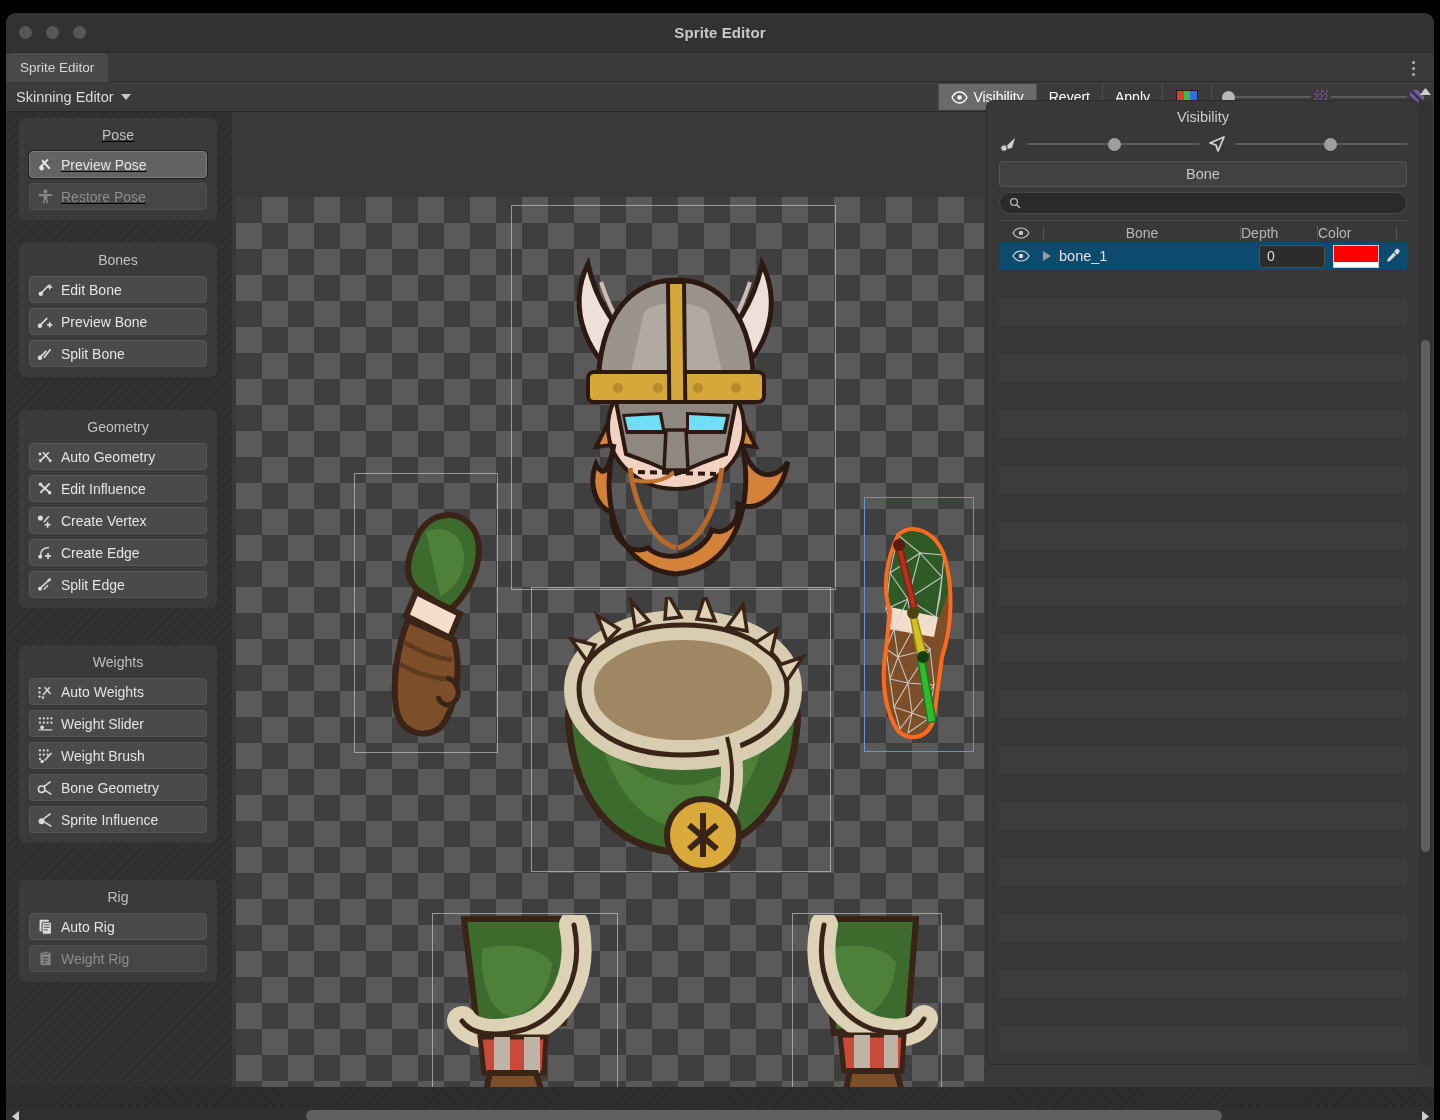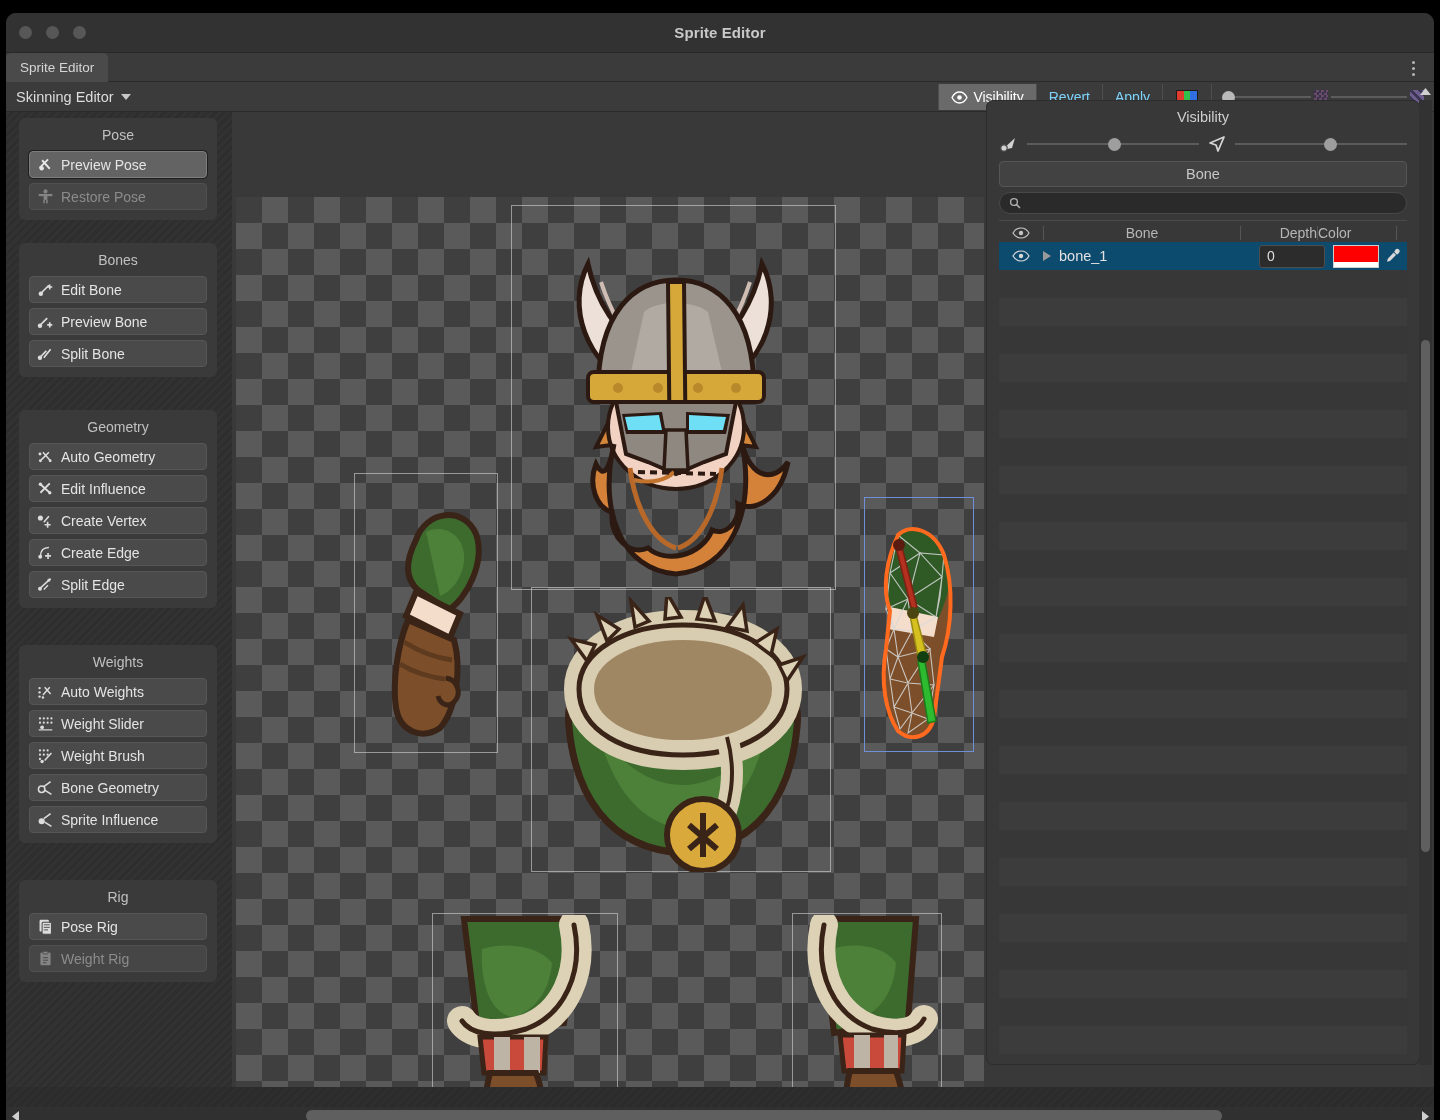--- a/index.html
+++ b/index.html
@@ -95,21 +95,21 @@
     height: 26px; display: flex; align-items: stretch;
   }
   .tb-btn {
     display: flex; align-items: center; gap: 5px;
     padding: 0 12px;
     color: #d3d3d3; font-size: 14px;
     border-left: 1px solid #4e4e4e;
     background: transparent;
   }
   .tb-btn.active { background: #6a6a6a; color: #fff; }
-  .tb-btn.disabled { color: #7dd3fc; }
+  .tb-btn.disabled { color: #ffffff; }
   .tb-icon-btn {
     display: flex; align-items: center; justify-content: center;
     padding: 0 13px; border-left: 1px solid #4e4e4e;
   }
   .rgb-swatch {
     width: 22px; height: 15px;
     border: 1.5px solid #1b1b1b;
     display: flex;
   }
   .rgb-swatch i { flex: 1; display: block; }
@@ -225,21 +225,21 @@
   .col-head {
     display: flex; align-items: center;
     height: 25px; margin: 0 12px;
     border-top: 1px solid #4a4a4a;
     border-bottom: 1px solid #4a4a4a;
     color: #b6b6b6; font-size: 14px;
   }
   .ch-eye { width: 44px; display: flex; justify-content: center; }
   .ch-sep { width: 1px; height: 14px; background: #555; }
   .ch-bone { flex: 1; text-align: center; }
-  .ch-depth { width: 76px; text-align: right; }
+  .ch-depth { width: 76px; text-align: left; }
   .ch-color { width: 78px; text-align: left; }
   .ch-tail { width: 10px; }
 
   .rowlist { position: absolute; left: 12px; right: 12px; top: 141px; bottom: 0; }
   .vrow { height: 28px; }
   .vrow.odd { background: #3c3c3c; }
   .vrow.even { background: #373737; }
   .vrow.first {
     background: #0c4a6e;
     display: flex; align-items: center;
@@ -348,21 +348,21 @@
             <span class="sl-track"></span>
             <span class="sl-chip chip-a"></span>
             <span class="sl-track"></span>
             <span class="sl-chip chip-b"></span>
           </div>
         </div>
       </div>
 
       <div class="leftcol">
 
-        <div class="group" style="top:6px;">
+        <div class="group" style="top:6px;text-decoration:underline;">
           <div class="group-title">Pose</div>
           <div class="tbtn sel">
             <svg class="ic" viewBox="0 0 20 20">
               <path d="M3 14 L13 4 M6 5 L15 15" stroke="#e6e6e6" stroke-width="2.2" fill="none"></path>
               <circle cx="5.5" cy="14.5" r="2.6" fill="#e6e6e6"></circle>
             </svg>
             <span>Preview Pose</span>
           </div>
           <div class="tbtn dis">
             <svg class="ic" viewBox="0 0 20 20">
@@ -511,21 +511,21 @@
         </div>
 
         <div class="group" style="top:768px;">
           <div class="group-title">Rig</div>
           <div class="tbtn">
             <svg class="ic" viewBox="0 0 20 20">
               <rect x="3" y="2" width="11" height="14" rx="1.4" fill="#dcdcdc"></rect>
               <rect x="6" y="5" width="11" height="14" rx="1.4" fill="#dcdcdc" stroke="#4a4a4a" stroke-width="1.2"></rect>
               <path d="M8 8 h7 M8 11 h7 M8 14 h5" stroke="#4a4a4a" stroke-width="1.1"></path>
             </svg>
-            <span>Pose Rig</span>
+            <span>Auto Rig</span>
           </div>
           <div class="tbtn dis">
             <svg class="ic" viewBox="0 0 20 20">
               <rect x="4" y="3" width="12" height="15" rx="1.4" fill="#cfcfcf"></rect>
               <rect x="7" y="1.5" width="6" height="3.2" rx="1" fill="#cfcfcf" stroke="#4a4a4a" stroke-width="1"></rect>
               <path d="M7 9 h6 M7 12 h6 M7 15 h4" stroke="#4a4a4a" stroke-width="1.1"></path>
             </svg>
             <span>Weight Rig</span>
           </div>
         </div>

